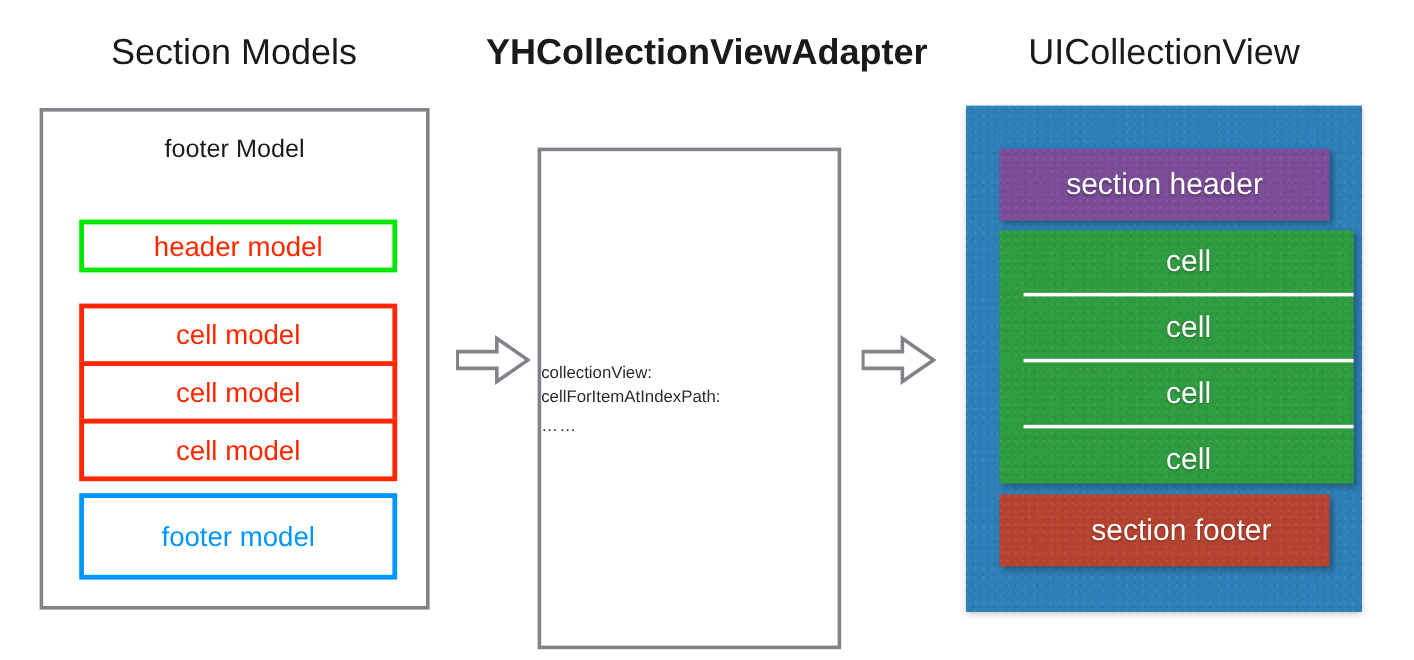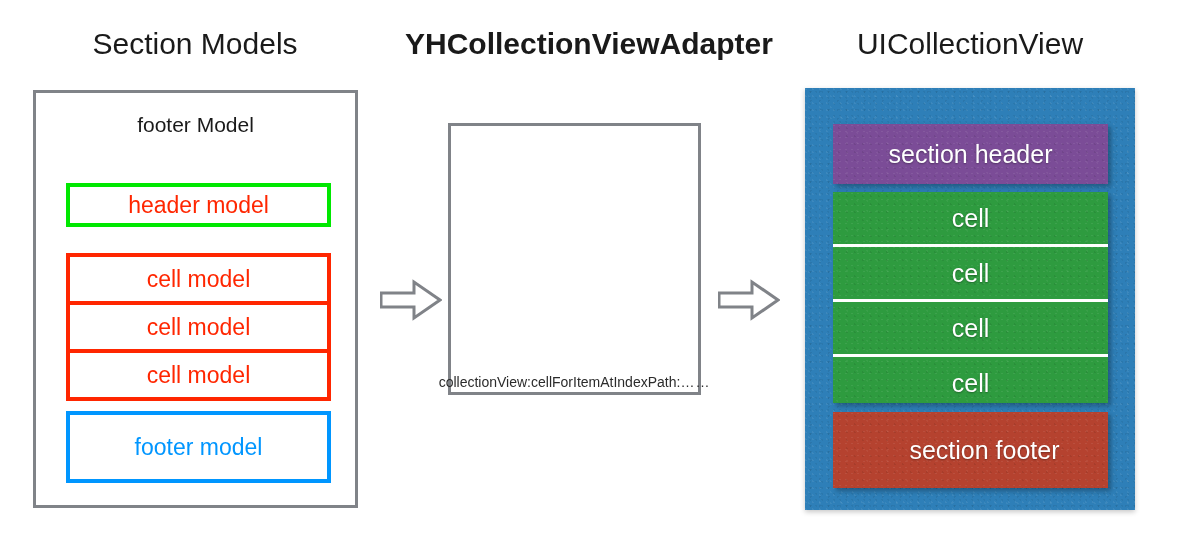--- a/index.html
+++ b/index.html
@@ -89,26 +89,27 @@
     border: 4px solid #0096FF;
     color: #0096FF;
   }
 
   
   #mid-panel {
     position: absolute;
     left: 448px;
     top: 123px;
     width: 253px;
-    height: 272px;
+    height: 418px;
     border: 3px solid #808388;
     background: #ffffff;
     box-sizing: border-box;
     display: flex;
-    align-items: flex-end;
+    flex-direction: column;
+    align-items: flex-start;
     justify-content: center;
   }
   .mid-line {
     font-size: 14px;
     color: #2b2b2b;
     line-height: 1.45;
     text-align: center;
     white-space: nowrap;
   }
   .mid-line.dots {
@@ -174,37 +175,38 @@
     top: 104px;
     width: 275px;
     height: 211px;
     background-color: #2E9B3F;
     box-shadow: 3px 3px 5px rgba(0,0,0,.30);
     background-image:
       radial-gradient(circle at 20% 25%, rgba(255,255,255,.07) 0 1px, transparent 1px),
       radial-gradient(circle at 70% 55%, rgba(0,0,0,.08) 0 1px, transparent 1px),
       radial-gradient(circle at 45% 85%, rgba(255,255,255,.05) 0 1px, transparent 1px);
     background-size: 6px 6px, 8px 8px, 10px 10px;
+    padding-left: 20px;
   }
   .cv-cell {
     position: relative;
     height: 52px;
     display: flex;
     align-items: center;
     justify-content: center;
     color: #ffffff;
     font-size: 25px;
     text-shadow: 0 1px 2px rgba(0,0,0,.35);
   }
   .cv-cell + .cv-cell {
     border-top: 3px solid #ffffff;
   }
   #section-footer {
     top: 324px;
-    height: 76px;
+    height: 60px;
     background-color: #B5422F;
     padding-left: 28px;
   }
 </style>
 </head>
 <body>
 
 <div class="col-title" id="title-left">Section Models</div>
 <div class="col-title" id="title-mid">YHCollectionViewAdapter</div>
 <div class="col-title" id="title-right">UICollectionView</div>

